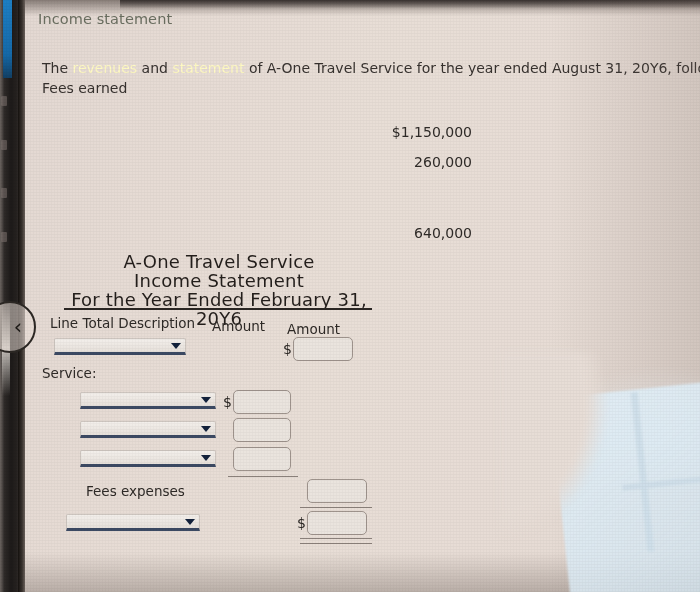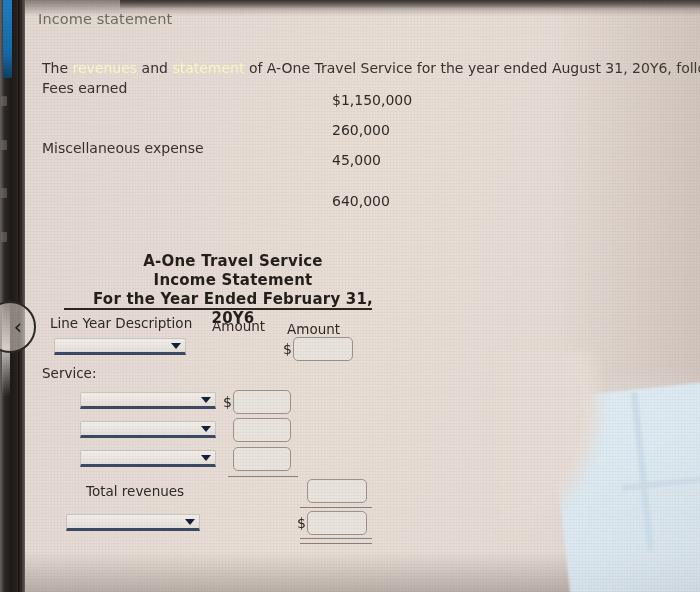--- a/index.html
+++ b/index.html
@@ -122,33 +122,33 @@
     font-size:14px;color:#37322f;white-space:nowrap;
   }
   .glossary{color:#fef9c3;}
 
   .data-row{position:absolute;left:0;width:678px;height:22px;}
   .data-label{
     position:absolute;font-size:14px;color:#36312e;
   }
   .data-amt{
     position:absolute;font-size:14px;color:#2f2b28;
-    width:140px;
+    text-align:right;width:140px;margin-top:32px;
   }
 
   .prompt{
     position:absolute;left:14px;top:230px;
     font-size:13.5px;color:#36312e;
   }
 
   
   .stmt-head{
-    position:absolute;left:56px;top:252px;width:310px;
+    position:absolute;left:42px;top:252px;width:310px;
     text-align:center;
-    font-size:15px;font-weight:bold;color:#241f1c;
+    font-size:18px;font-weight:normal;color:#241f1c;
     line-height:19px;
     letter-spacing:.2px;
   }
   .stmt-rule{
     position:absolute;left:42px;top:308px;width:308px;height:0;
     border-top:2px solid #2b2724;
   }
 
   
   .col-hdr{
@@ -221,37 +221,33 @@
       <span>The </span><span class="glossary">revenues</span><span> and </span><span class="glossary">statement</span><span> of A-One Travel Service for the year ended August 31, 20Y6, follow:</span>
     </div>
 
     <div class="data-row" style="top:80px">
       <span class="data-label" style="left:20px">Fees earned</span>
       <span class="data-amt" style="left:310px;top:12px">$1,150,000</span>
     </div>
     <div class="data-row" style="top:110px">
       <span class="data-amt" style="left:310px;top:12px">260,000</span>
     </div>
-    <div class="data-row" style="top:140px">
-      <span class="data-label" style="left:20px">Miscellaneous expense</span>
-      <span class="data-amt" style="left:310px;top:12px">45,000</span>
-    </div>
     <div class="data-row" style="top:169px">
       <span class="data-amt" style="left:310px;top:24px">640,000</span>
     </div>
 
 
     <div class="stmt-head">
       <div>A-One Travel Service</div>
       <div>Income Statement</div>
       <div>For the Year Ended February 31, 20Y6</div>
     </div>
     <div class="stmt-rule"></div>
 
-    <div class="col-hdr" style="left:28px;top:315px">Line Year Description</div>
+    <div class="col-hdr" style="left:28px;top:315px">Line Total Description</div>
     <div class="col-hdr" style="left:190px;top:318px">Amount</div>
     <div class="col-hdr" style="left:265px;top:321px">Amount</div>
 
     <div class="ddl" style="left:32px;top:338px;width:132px">
       <span class="arrow"></span>
     </div>
     <span class="dollar" style="left:261px;top:341px">$</span>
     <div class="amt-in" style="left:271px;top:337px;width:60px"></div>
 
     <div class="stat-label" style="left:20px;top:365px">Service:</div>
@@ -267,21 +263,21 @@
     </div>
     <div class="amt-in" style="left:211px;top:418px;width:58px"></div>
 
     <div class="ddl" style="left:58px;top:450px;width:136px">
       <span class="arrow"></span>
     </div>
     <div class="amt-in" style="left:211px;top:447px;width:58px"></div>
 
     <div class="rule-single" style="left:206px;top:476px;width:70px"></div>
 
-    <div class="stat-label" style="left:64px;top:483px">Total revenues</div>
+    <div class="stat-label" style="left:64px;top:483px">Fees expenses</div>
     <div class="amt-in" style="left:285px;top:479px;width:60px"></div>
     <div class="rule-single" style="left:278px;top:507px;width:72px"></div>
 
     <div class="ddl" style="left:44px;top:514px;width:134px">
       <span class="arrow"></span>
     </div>
     <span class="dollar" style="left:275px;top:515px">$</span>
     <div class="amt-in" style="left:285px;top:511px;width:60px"></div>
     <div class="rule-double" style="left:278px;top:538px;width:72px"></div>
 

